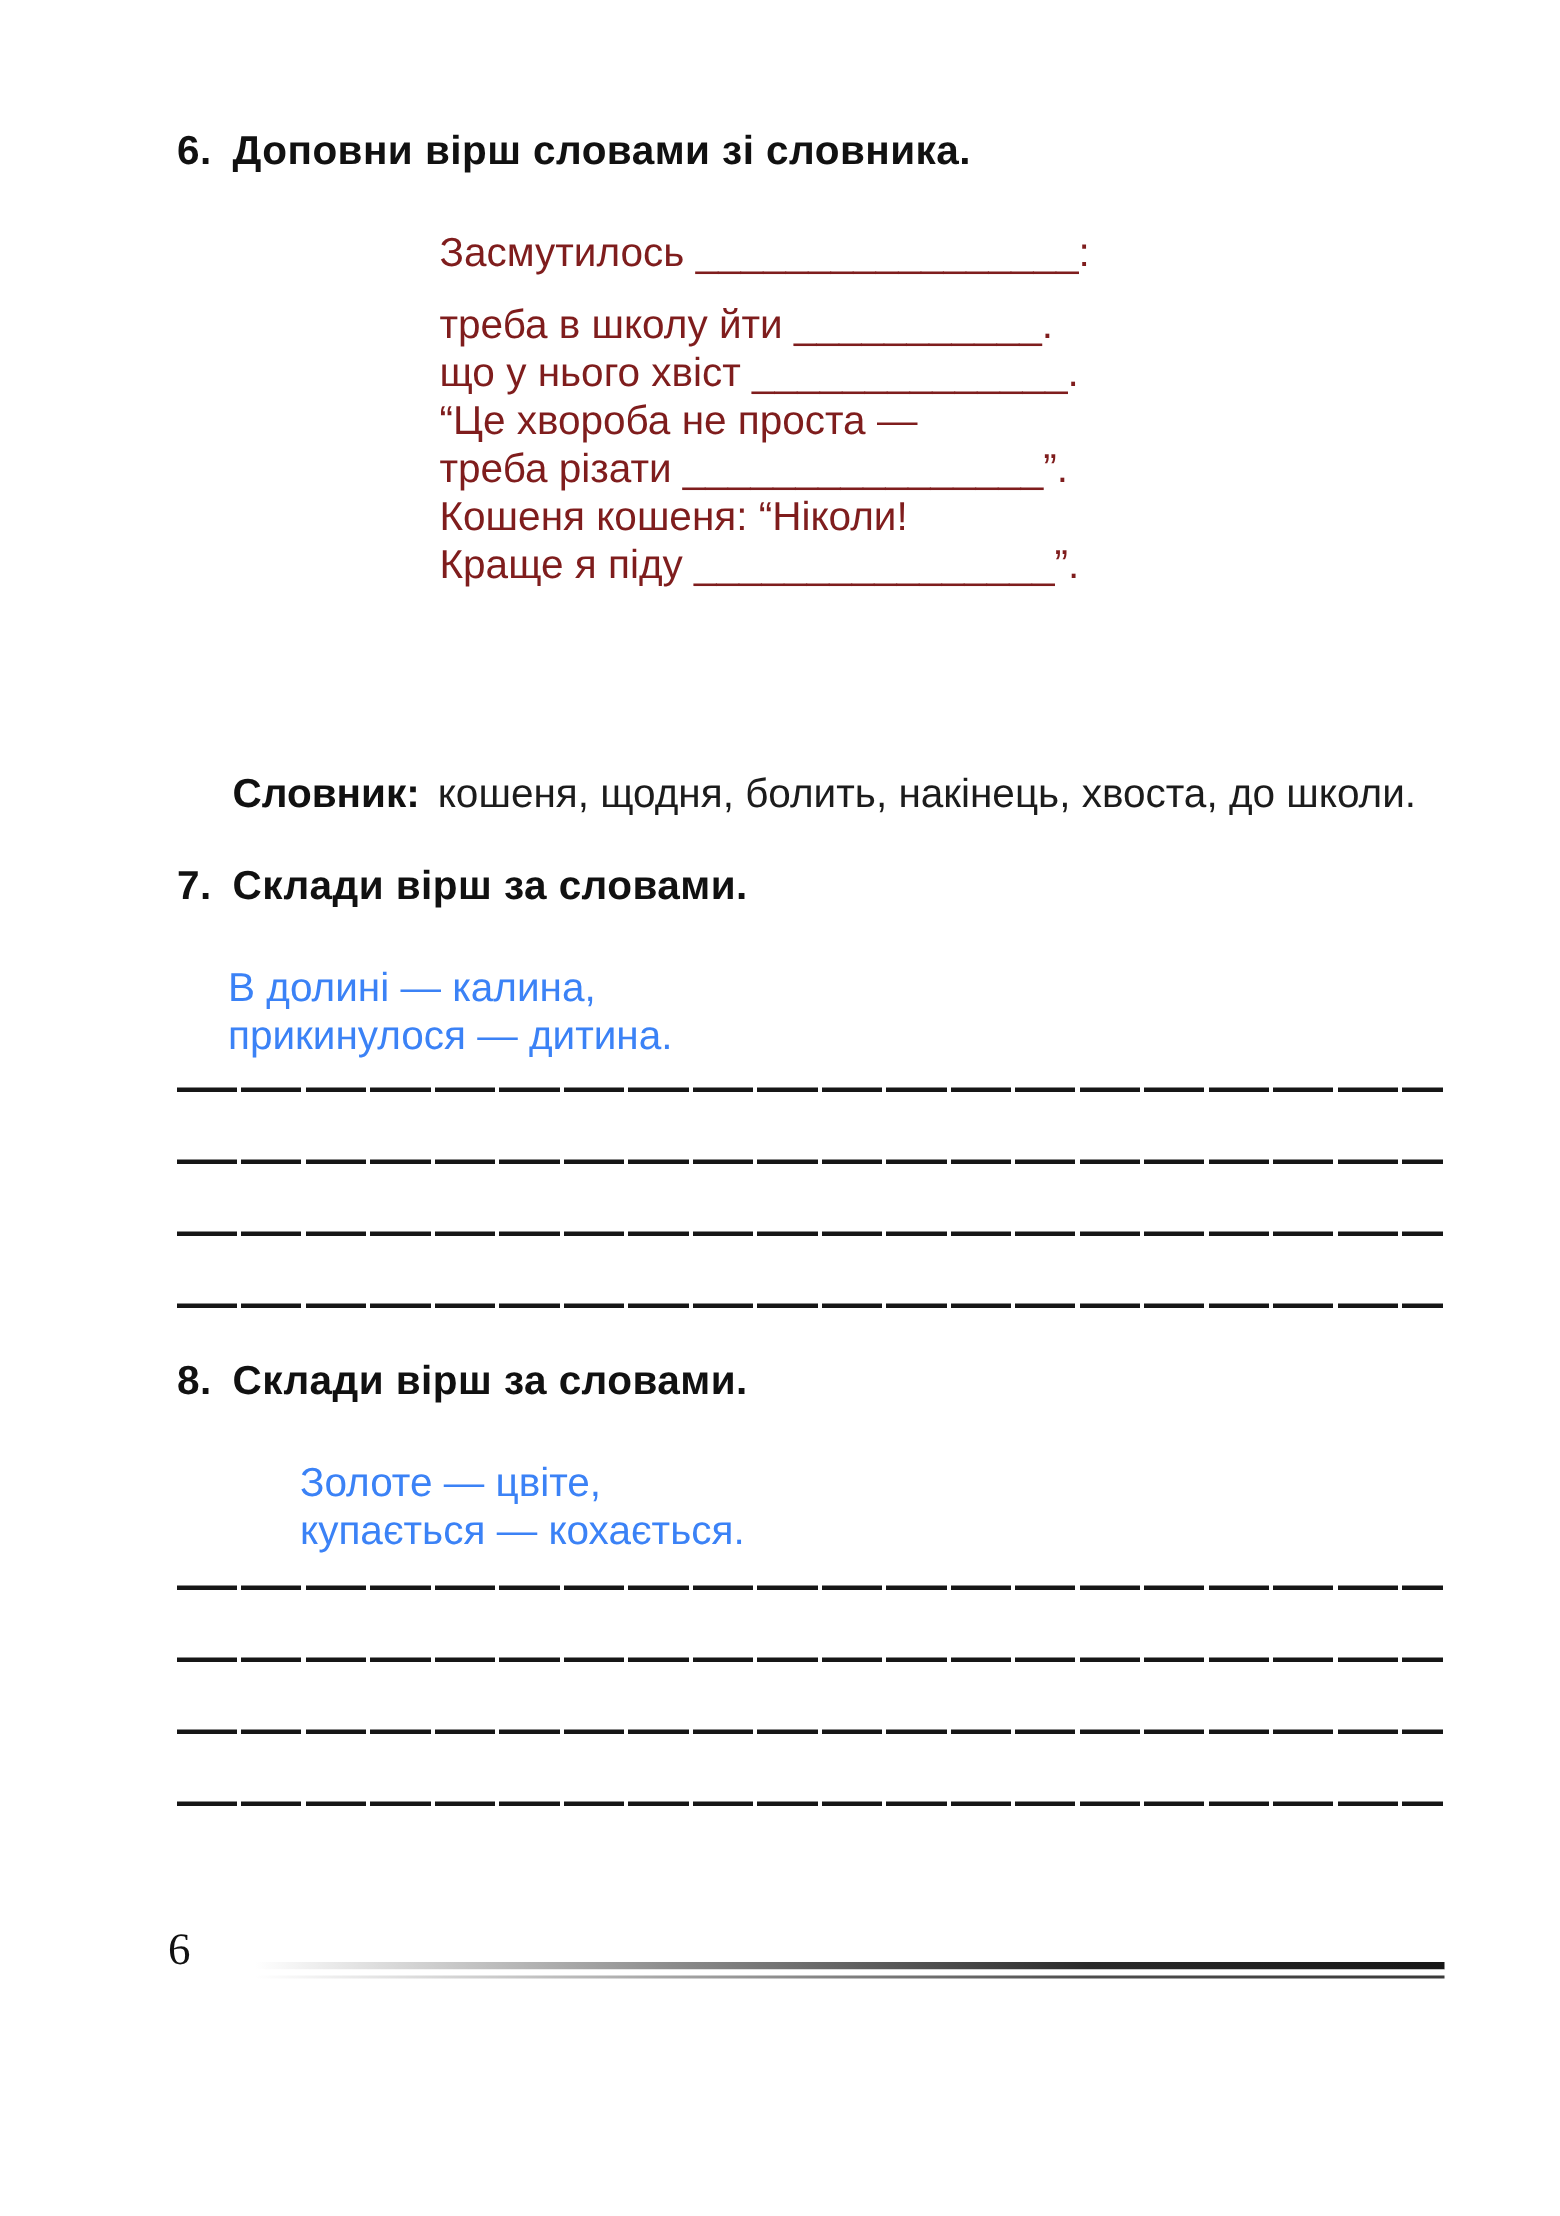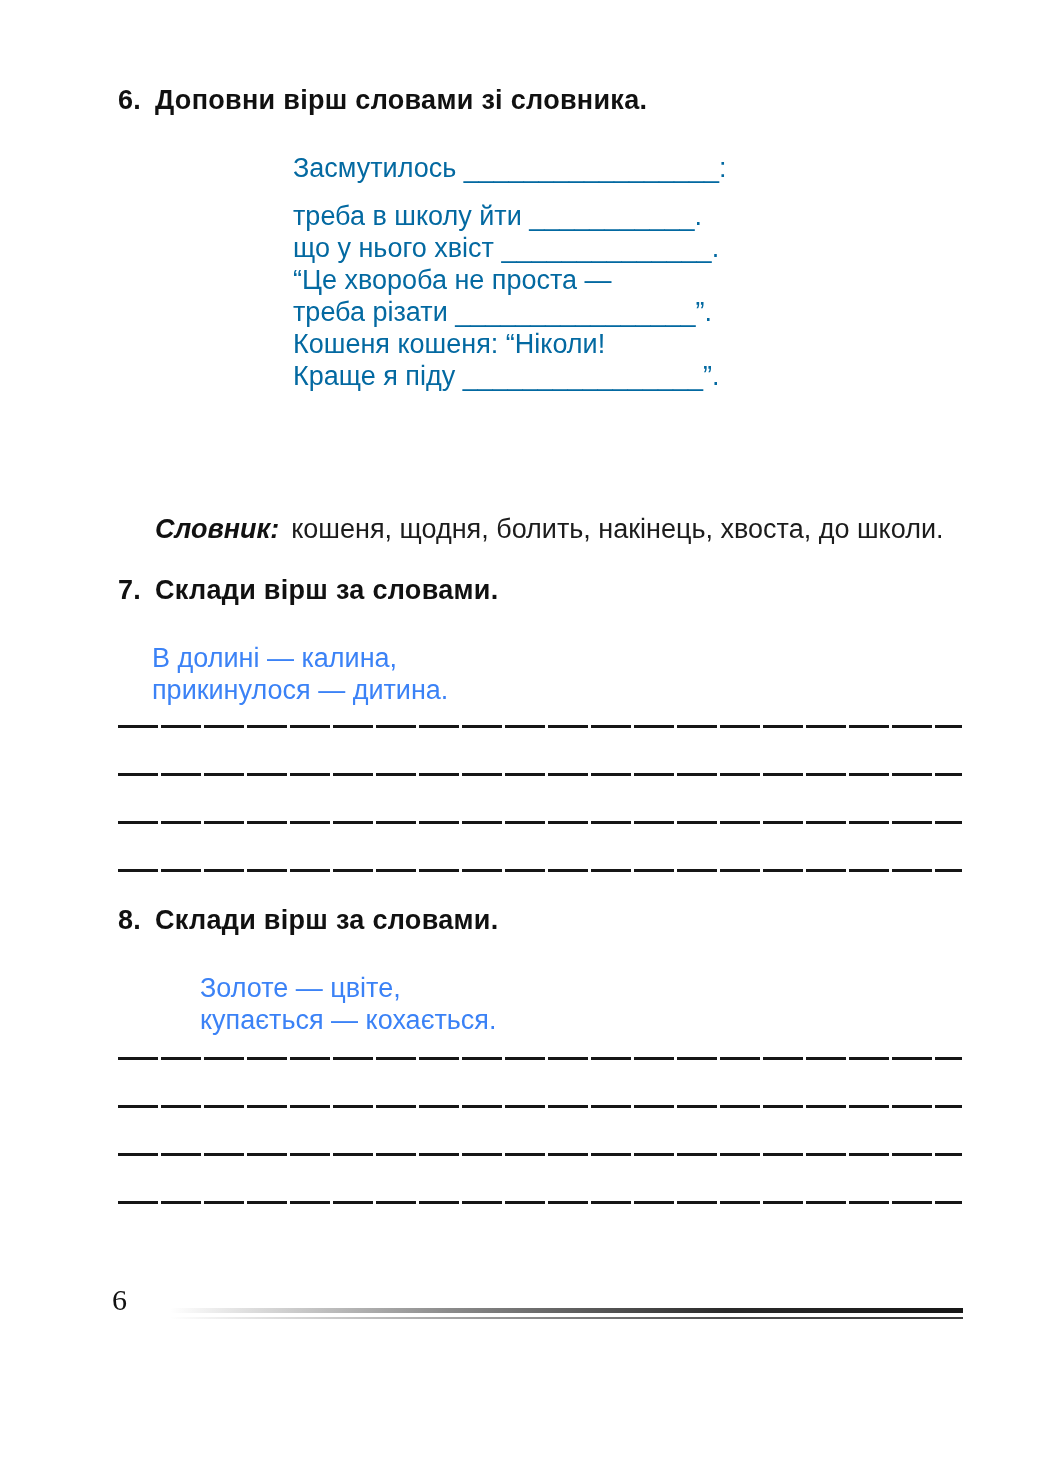--- a/index.html
+++ b/index.html
@@ -27,36 +27,35 @@
   .heading .num { flex: 0 0 37px; }
 
   
   .poem {
     position: absolute;
     left: 293px;
     top: 152px;
     font-size: 27px;
     line-height: 32px;
     white-space: nowrap;
-    color: #0369a1;
+    color: #7f1d1d;
   }
   .poem .poem-line.stanza-gap { margin-bottom: 16px; }
 
   
   .dictionary {
     position: absolute;
     left: 155px;
     top: 514px;
     font-size: 27px;
     white-space: nowrap;
     color: #1c1c1c;
   }
   .dict-label {
     font-weight: bold;
-    font-style: italic;
     margin-right: 12px;
     color: #111111;
   }
 
   
   .couplet {
     position: absolute;
     left: 152px;
     font-size: 27px;
     line-height: 32px;

